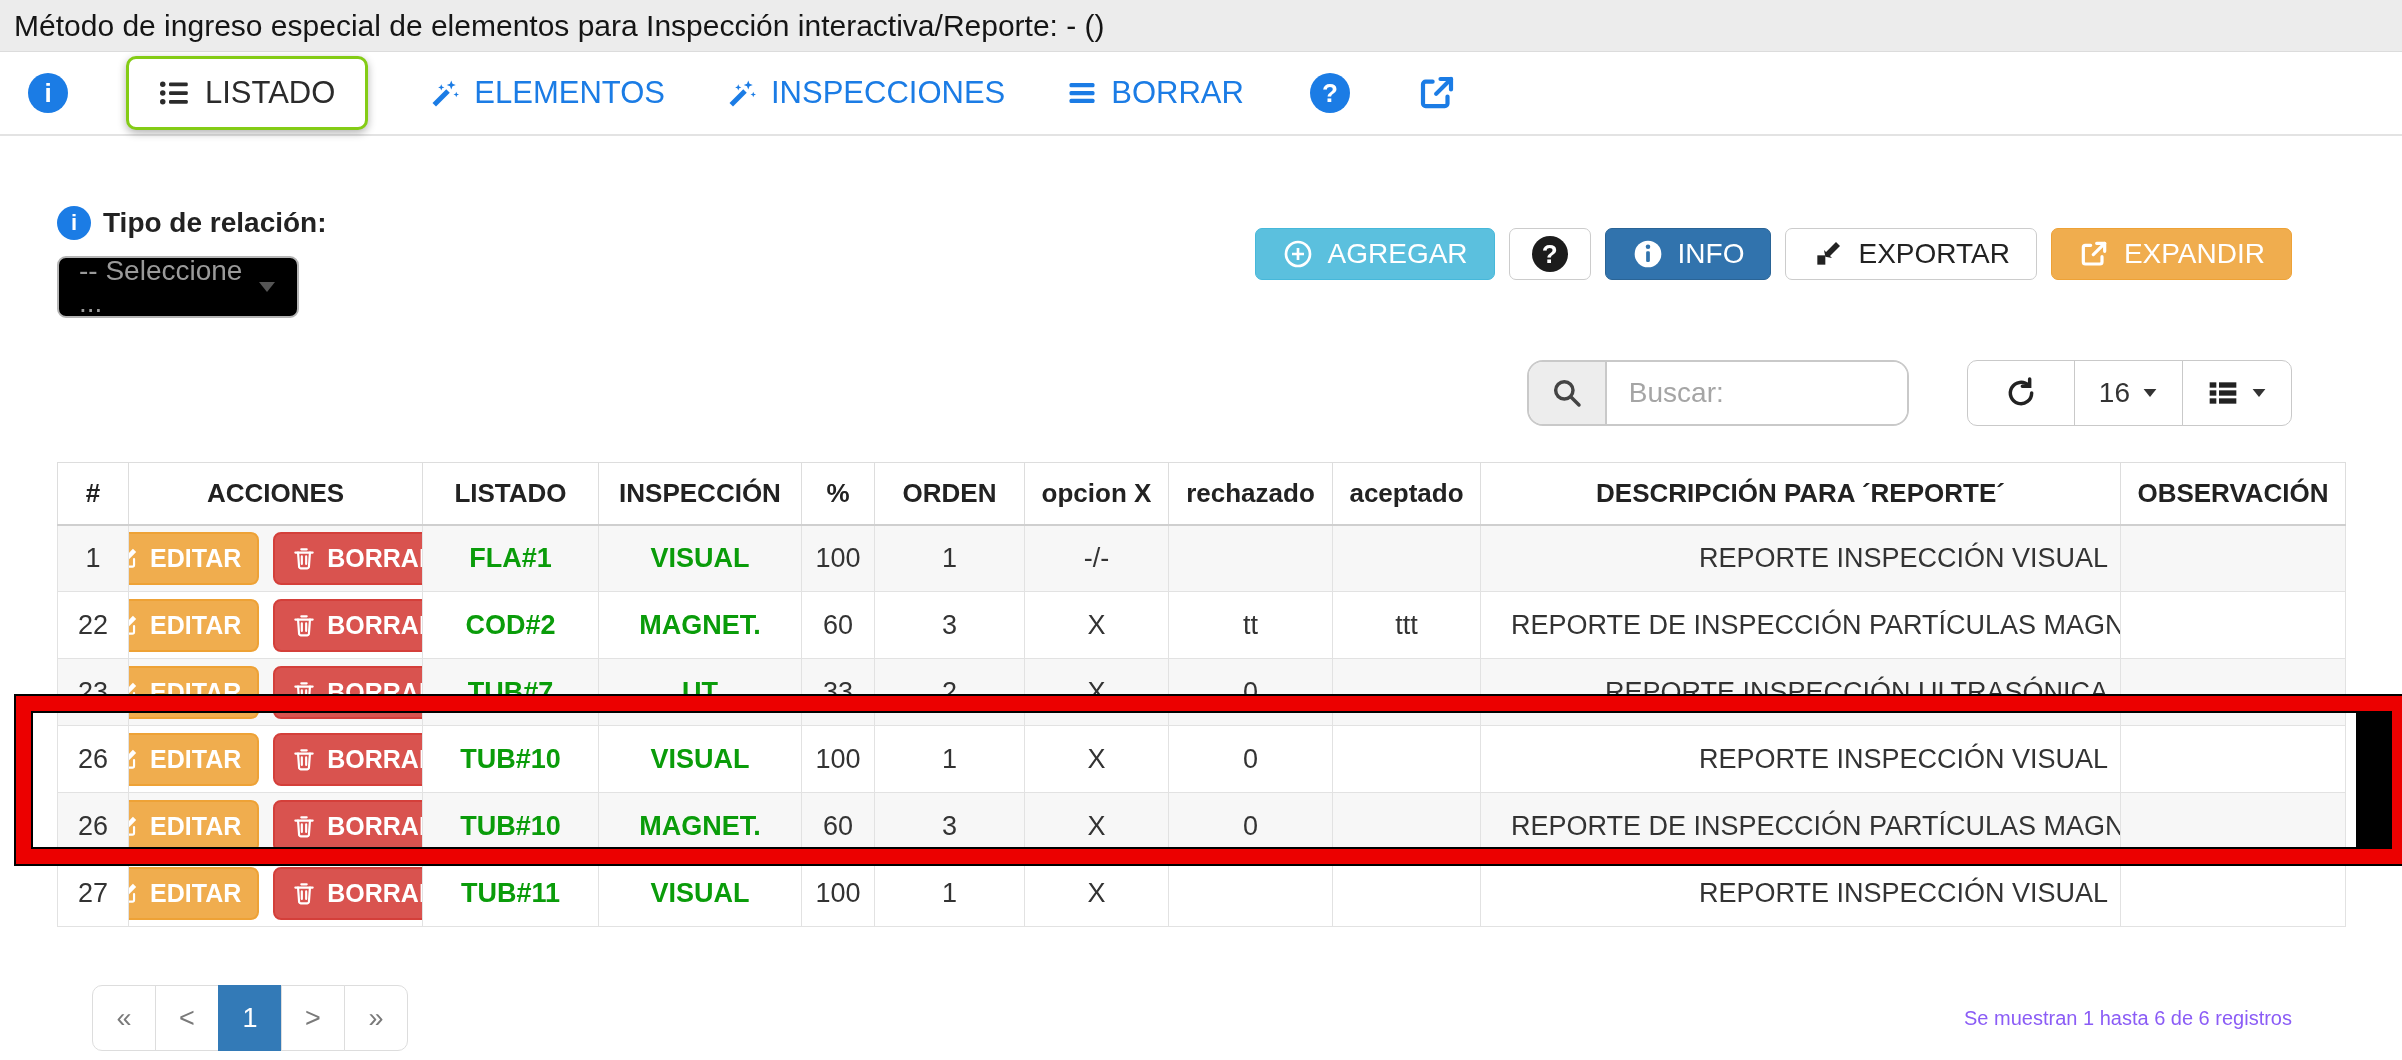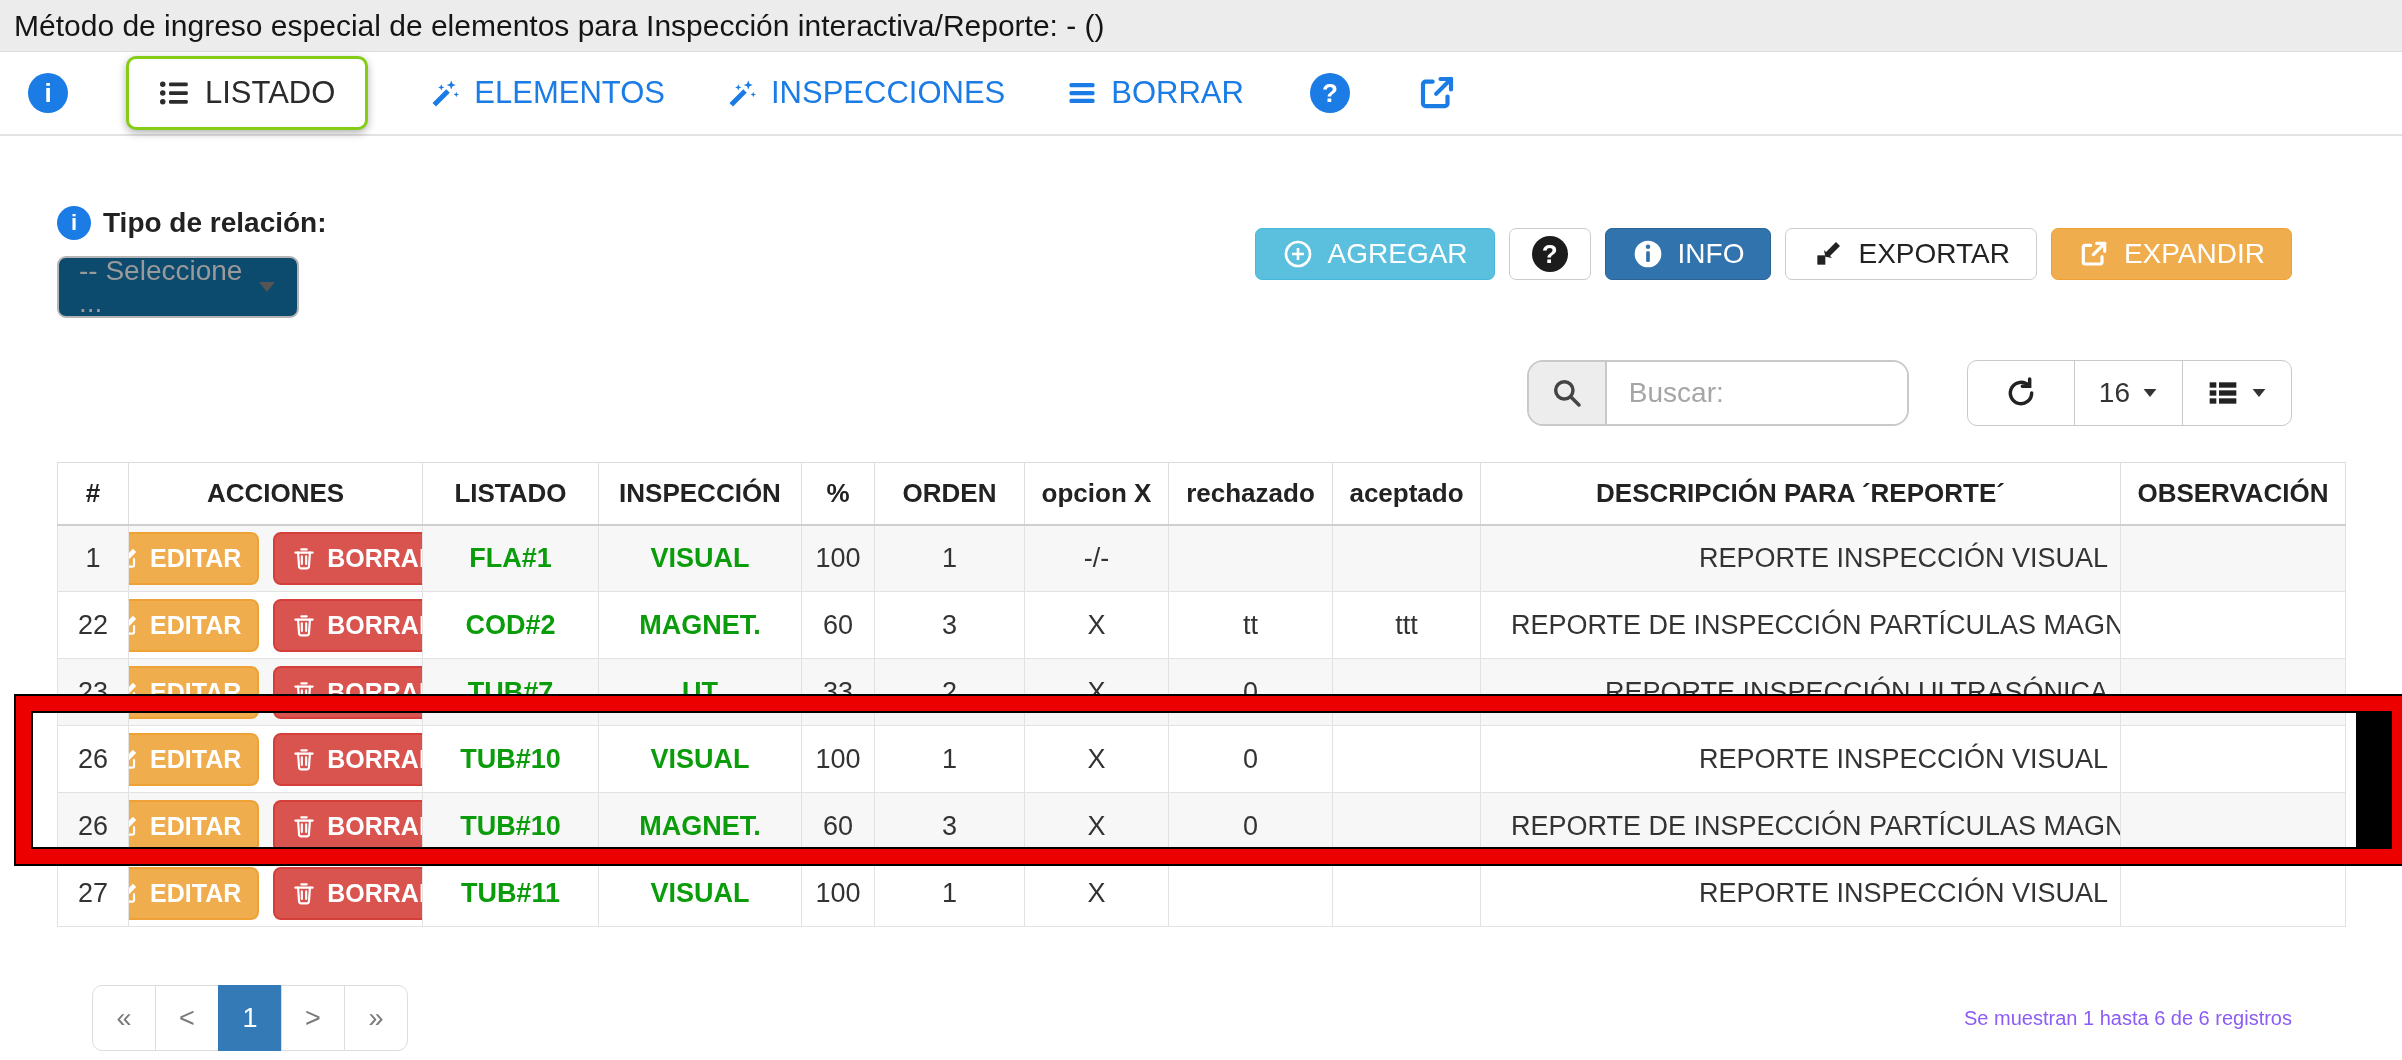--- a/index.html
+++ b/index.html
@@ -38,21 +38,21 @@
   .tab-extra { margin-left:66px; background:none; border:none; cursor:pointer; }
   
   .controls-row {
     display:flex; justify-content:space-between; align-items:flex-start;
     padding:0 110px 0 57px; margin-top:70px;
   }
   .filter-label { display:flex; align-items:center; gap:12px; font-size:28px; font-weight:bold; color:#222; }
   .filter-label .circle-icon { width:34px; height:34px; font-size:22px; }
   .select-box {
     margin-top:16px; width:242px; height:62px; border:2px solid #b5b5b5;
-    border-radius:9px; background:#0c4a6e; display:flex; align-items:center;
+    border-radius:9px; background:#000000; display:flex; align-items:center;
     justify-content:space-between; padding:0 20px; font-size:28px; color:#9a9a9a;
     cursor:pointer;
   }
   .action-buttons { display:flex; gap:14px; margin-top:22px; }
   .btn {
     height:52px; border-radius:7px; display:inline-flex; align-items:center;
     gap:14px; padding:0 26px; font-size:28px; cursor:pointer;
     font-family:inherit; border:1px solid #ccc; background:#fff; color:#222;
   }
   .btn-agregar { background:#5bc0de; border-color:#46b8da; color:#fff; }

